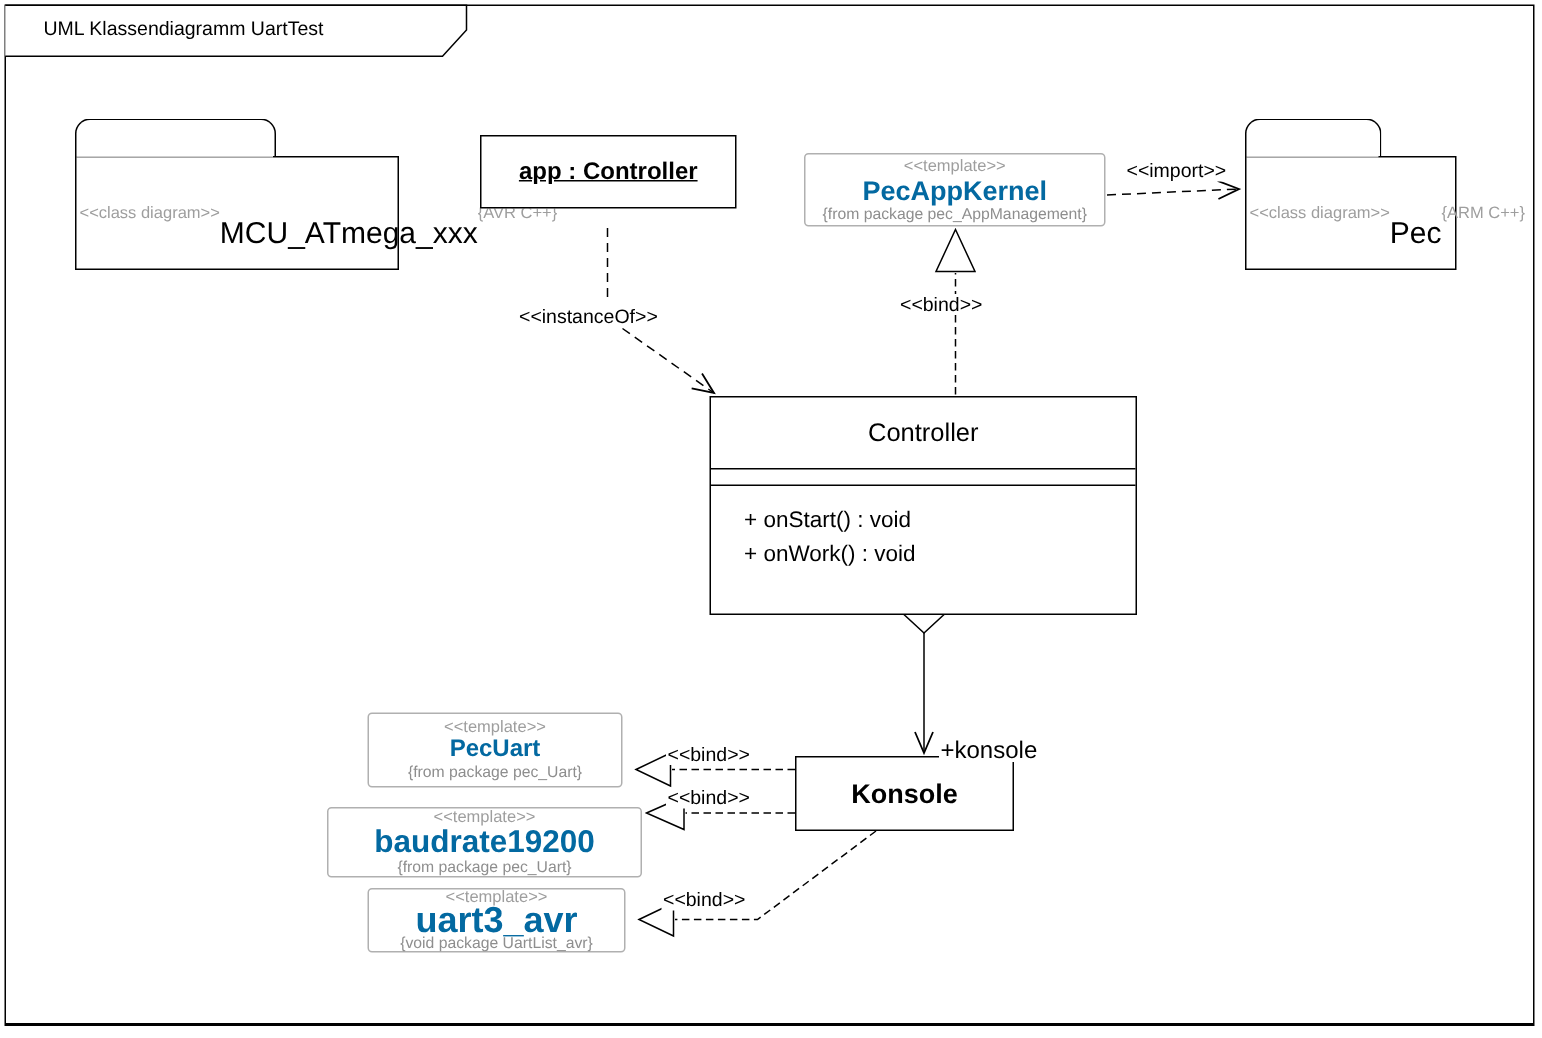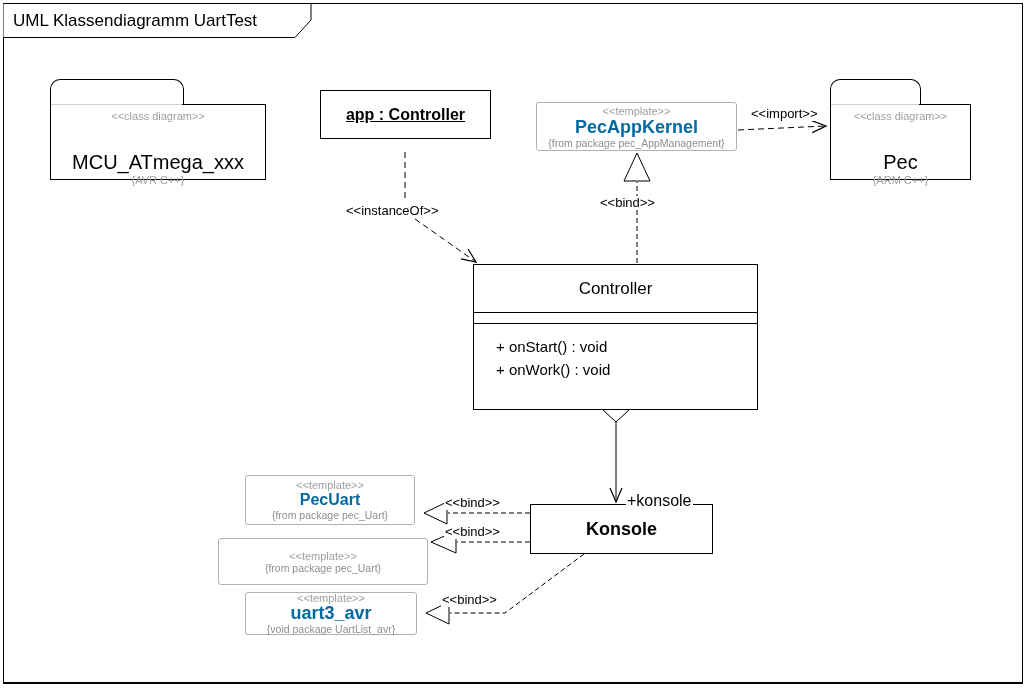--- a/index.html
+++ b/index.html
@@ -2,28 +2,28 @@
 <html><head>
 <meta charset="utf-8">
 <style>
   html,body{margin:0;padding:0;background:#fff;}
   #stage{position:relative;width:1028px;height:692px;background:#fff;
          font-family:"Liberation Sans",sans-serif;color:#000;overflow:hidden;}
   .abs{position:absolute;}
 
   
   #frame{left:3px;top:3px;width:1018px;height:678px;border:1px solid #000;border-bottom-width:2px;}
-  #frame-title{left:13px;top:11px;font-size:17px;white-space:nowrap;}
+  #frame-title{left:29px;top:11px;font-size:13px;white-space:nowrap;}
 
   
   #wires{left:0;top:0;width:1028px;height:692px;pointer-events:none;}
 
   
   .pkg-tab{border:1px solid #000;border-bottom:none;border-radius:10px 10px 0 0;background:#fff;}
-  .pkg-body{border:1px solid #000;background:#fff;display:flex;flex-direction:column;
+  .pkg-body{border:1px solid #000;background:#fff;display:flex;flex-direction:row;
             align-items:center;justify-content:space-between;padding:5px 2px 6px;box-sizing:border-box;}
   .pkg-underline{height:1px;background:#cfcfcf;}
   .muted{color:#9e9e9e;font-size:11px;line-height:12px;white-space:nowrap;}
   .pkg-name{font-size:20px;line-height:24px;white-space:nowrap;margin-top:28px;}
 
   
   #obj-app{left:320px;top:90px;width:169px;height:47px;border:1px solid #000;background:#fff;
            display:flex;align-items:center;justify-content:center;}
   #obj-app span{font-size:16px;font-weight:bold;text-decoration:underline;white-space:nowrap;}
 
@@ -34,31 +34,31 @@
   .tpl .tname{color:#0369a1;font-weight:bold;white-space:nowrap;}
   .tpl .tfrom{color:#8e8e8e;font-size:10.5px;line-height:12px;white-space:nowrap;}
 
   #tpl-kernel{left:536px;top:102px;width:201px;height:49px;}
   #tpl-kernel .tname{font-size:18px;line-height:20px;}
   #tpl-pecuart{left:245px;top:475px;width:170px;height:50px;}
   #tpl-pecuart .tname{font-size:16px;line-height:18px;}
   #tpl-baudrate{left:218px;top:538px;width:210px;height:47px;}
   #tpl-baudrate .tname{font-size:21px;line-height:21px;}
   #tpl-uart3{left:245px;top:592px;width:172px;height:43px;}
-  #tpl-uart3 .tname{font-size:18px;line-height:19px;}
+  #tpl-uart3 .tname{font-size:24px;line-height:19px;}
 
   
   #cls-controller{left:473px;top:264px;width:285px;height:146px;border:1px solid #000;background:#fff;box-sizing:border-box;}
   .cls-name{height:47px;display:flex;align-items:center;justify-content:center;
             border-bottom:1px solid #000;font-size:17px;font-weight:normal;}
   .cls-attrs{height:10px;border-bottom:1px solid #000;}
   .cls-ops{padding:11px 0 0 22px;font-size:15px;line-height:23px;}
   .cls-ops div{white-space:nowrap;}
 
-  #cls-konsole{left:530px;top:504px;width:183px;height:50px;border:1px solid #000;background:#fff;
+  #cls-konsole{left:530px;top:504px;width:146px;height:50px;border:1px solid #000;background:#fff;
                display:flex;align-items:center;justify-content:center;box-sizing:border-box;
                font-size:18px;font-weight:bold;}
 
   
   .rel-lbl{background:#fff;font-size:13px;line-height:14px;white-space:nowrap;padding:0 1px;}
   #lbl-instanceof{left:345px;top:204px;}
   #lbl-bind-kernel{left:599px;top:196px;}
   #lbl-import{left:750px;top:107px;}
   #lbl-konsole-role{left:626px;top:494px;font-size:16px;}
   #lbl-bind-1{left:444px;top:496px;}
@@ -158,20 +158,21 @@
   </div>
 
   <div id="tpl-pecuart" class="abs tpl">
     <div class="stereo">&lt;&lt;template&gt;&gt;</div>
     <div class="tname">PecUart</div>
     <div class="tfrom">{from package pec_Uart}</div>
   </div>
 
   <div id="tpl-baudrate" class="abs tpl">
     <div class="stereo">&lt;&lt;template&gt;&gt;</div>
+    <div class="tname">baudrate19200</div>
     <div class="tfrom">{from package pec_Uart}</div>
   </div>
 
   <div id="tpl-uart3" class="abs tpl">
     <div class="stereo">&lt;&lt;template&gt;&gt;</div>
     <div class="tname">uart3_avr</div>
     <div class="tfrom">{void package UartList_avr}</div>
   </div>
 
   <div id="lbl-instanceof" class="abs rel-lbl">&lt;&lt;instanceOf&gt;&gt;</div>

